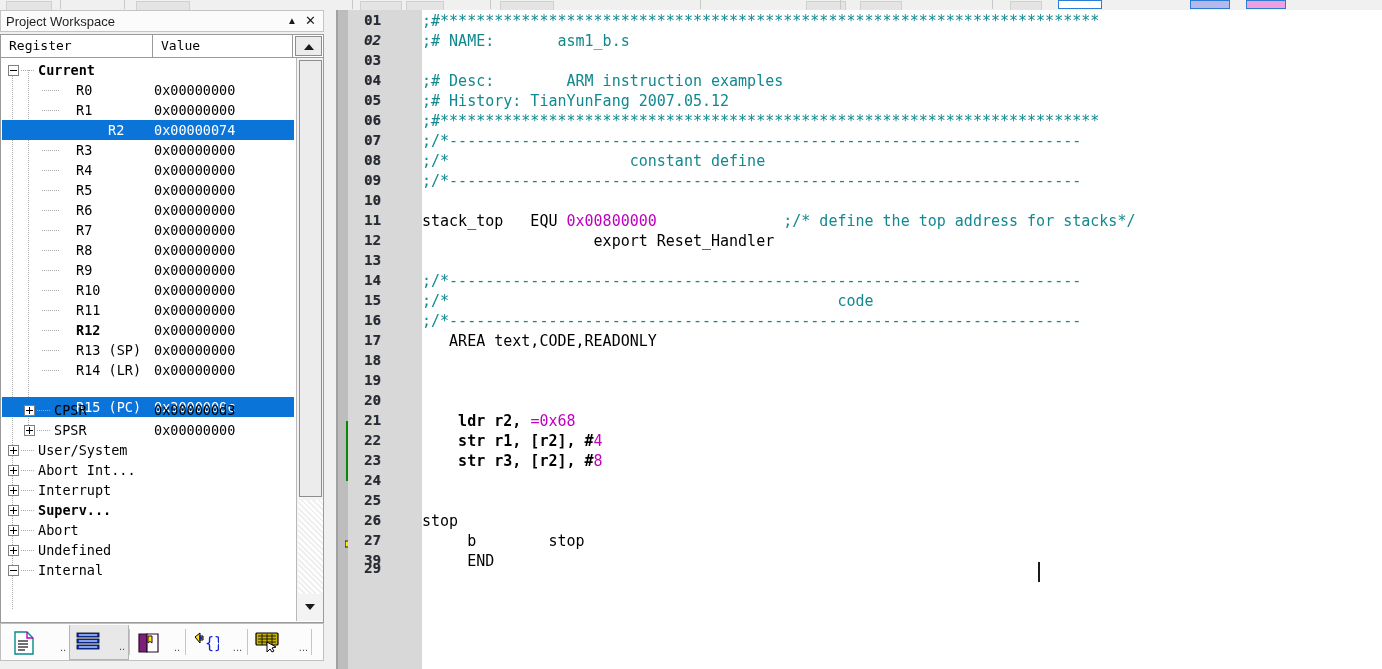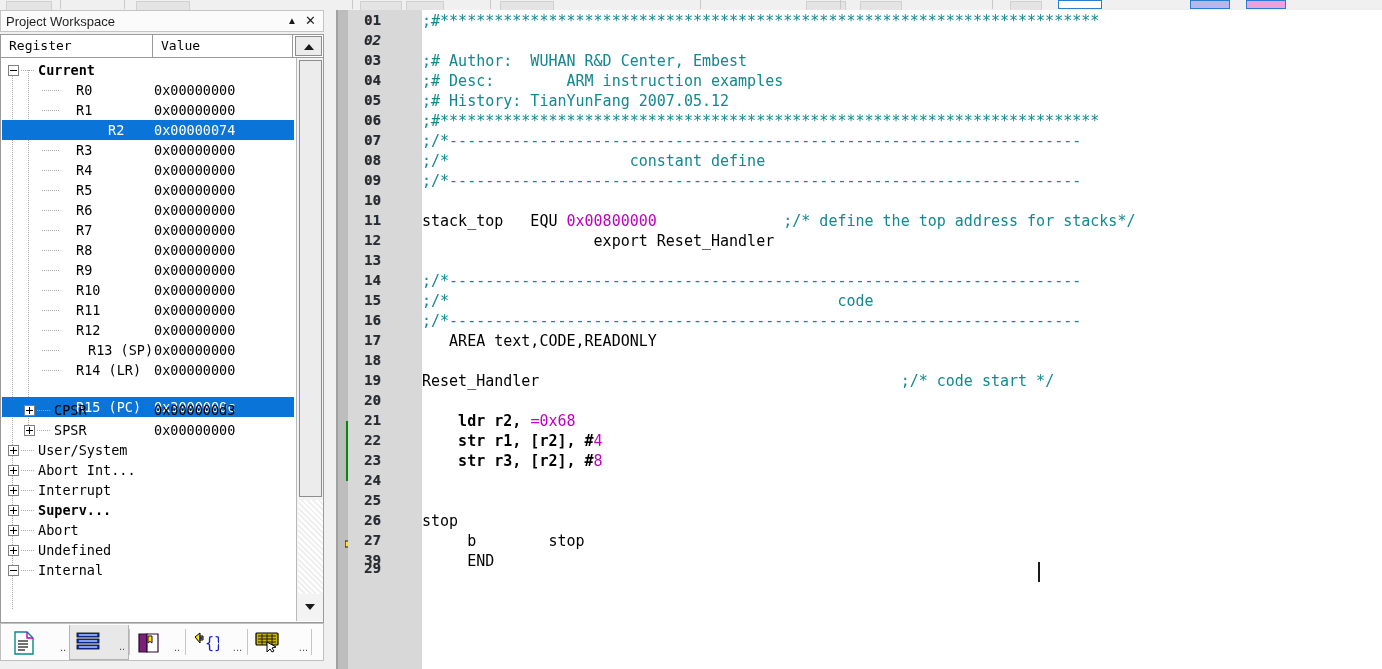--- a/index.html
+++ b/index.html
@@ -358,26 +358,26 @@
             <span class="tr-label" style="left: 74px;">R10</span>
             <span class="tr-value">0x00000000</span>
           </div>
           <div class="tree-row" style="top: 242px;">
             <div class="doth" style="left: 40px; width: 18px;"></div>
             <span class="tr-label" style="left: 74px;">R11</span>
             <span class="tr-value">0x00000000</span>
           </div>
           <div class="tree-row" style="top: 262px;">
             <div class="doth" style="left: 40px; width: 18px;"></div>
-            <span class="tr-label" style="left: 74px;">R12</span>
+            <span class="tr-label" style="left: 74px; font-weight: bold;">R12</span>
             <span class="tr-value">0x00000000</span>
           </div>
           <div class="tree-row" style="top: 282px;">
             <div class="doth" style="left: 40px; width: 18px;"></div>
-            <span class="tr-label" style="left: 86px;">R13 (SP)</span>
+            <span class="tr-label" style="left: 74px;">R13 (SP)</span>
             <span class="tr-value">0x00000000</span>
           </div>
           <div class="tree-row" style="top: 302px;">
             <div class="doth" style="left: 40px; width: 18px;"></div>
             <span class="tr-label" style="left: 74px;">R14 (LR)</span>
             <span class="tr-value">0x00000000</span>
           </div>
           <div class="tree-row sel" style="top: 339px;">
             <span class="tr-label" style="left: 74px;">R15 (PC)</span>
             <span class="tr-value">0x3000000c</span>
@@ -523,37 +523,36 @@
         <div class="lnum" style="top: 462px;">24</div>
         <div class="lnum" style="top: 482px;">25</div>
         <div class="lnum" style="top: 502px;">26</div>
         <div class="lnum" style="top: 522px;">27</div>
         <div class="lnum" style="top: 542px;">39</div>
         <div class="lnum" style="top: 550px;">29</div>
       </div>
     <div id="code-surface">
       <div id="text-caret" style="left: 616px; top: 552px;"></div>
     <div class="codeline" style="top: 2px;"><span class="cmt">;#*************************************************************************</span></div>
-        <div class="codeline" style="top: 42px;"><span class="cmt">;# Author:  WUHAN R&amp;D Center, Embest</span></div>
+        <div class="codeline" style="top: 22px;"><span class="cmt">;# NAME:       asm1_b.s</span></div>
         <div class="codeline" style="top: 62px;"><span class="cmt">;# Desc:        ARM instruction examples</span></div>
         <div class="codeline" style="top: 82px;"><span class="cmt">;# History: TianYunFang 2007.05.12</span></div>
         <div class="codeline" style="top: 102px;"><span class="cmt">;#*************************************************************************</span></div>
         <div class="codeline" style="top: 122px;"><span class="cmt">;/*----------------------------------------------------------------------</span></div>
         <div class="codeline" style="top: 142px;"><span class="cmt">;/*                    constant define</span></div>
         <div class="codeline" style="top: 162px;"><span class="cmt">;/*----------------------------------------------------------------------</span></div>
         <div class="codeline" style="top: 182px;"></div>
         <div class="codeline" style="top: 202px;"><span class="plain">stack_top   EQU </span><span class="num">0x00800000</span><span class="cmt">              ;/* define the top address for stacks*/</span></div>
         <div class="codeline" style="top: 222px;"><span class="plain">                   export Reset_Handler</span></div>
         <div class="codeline" style="top: 242px;"></div>
         <div class="codeline" style="top: 262px;"><span class="cmt">;/*----------------------------------------------------------------------</span></div>
         <div class="codeline" style="top: 282px;"><span class="cmt">;/*                                           code</span></div>
         <div class="codeline" style="top: 302px;"><span class="cmt">;/*----------------------------------------------------------------------</span></div>
         <div class="codeline" style="top: 322px;"><span class="plain">   AREA text,CODE,READONLY</span></div>
         <div class="codeline" style="top: 342px;"></div>
-        <div class="codeline" style="top: 362px;"><span class="plain">Reset_Handler</span><span class="cmt">                                        ;/* code start */</span></div>
         <div class="codeline" style="top: 382px;"></div>
         <div class="codeline" style="top: 402px;"><span class="kw">    ldr r2, </span><span class="num">=0x68</span></div>
         <div class="codeline" style="top: 422px;"><span class="kw">    str r1, [r2], #</span><span class="num">4</span></div>
         <div class="codeline" style="top: 442px;"><span class="kw">    str r3, [r2], #</span><span class="num">8</span></div>
         <div class="codeline" style="top: 462px;"></div>
         <div class="codeline" style="top: 482px;"></div>
         <div class="codeline" style="top: 502px;"><span class="plain">stop</span></div>
         <div class="codeline" style="top: 522px;"><span class="plain">     b        stop</span></div>
         <div class="codeline" style="top: 542px;"><span class="plain">     END</span></div>
         <div class="codeline" style="top: 562px;"></div>

